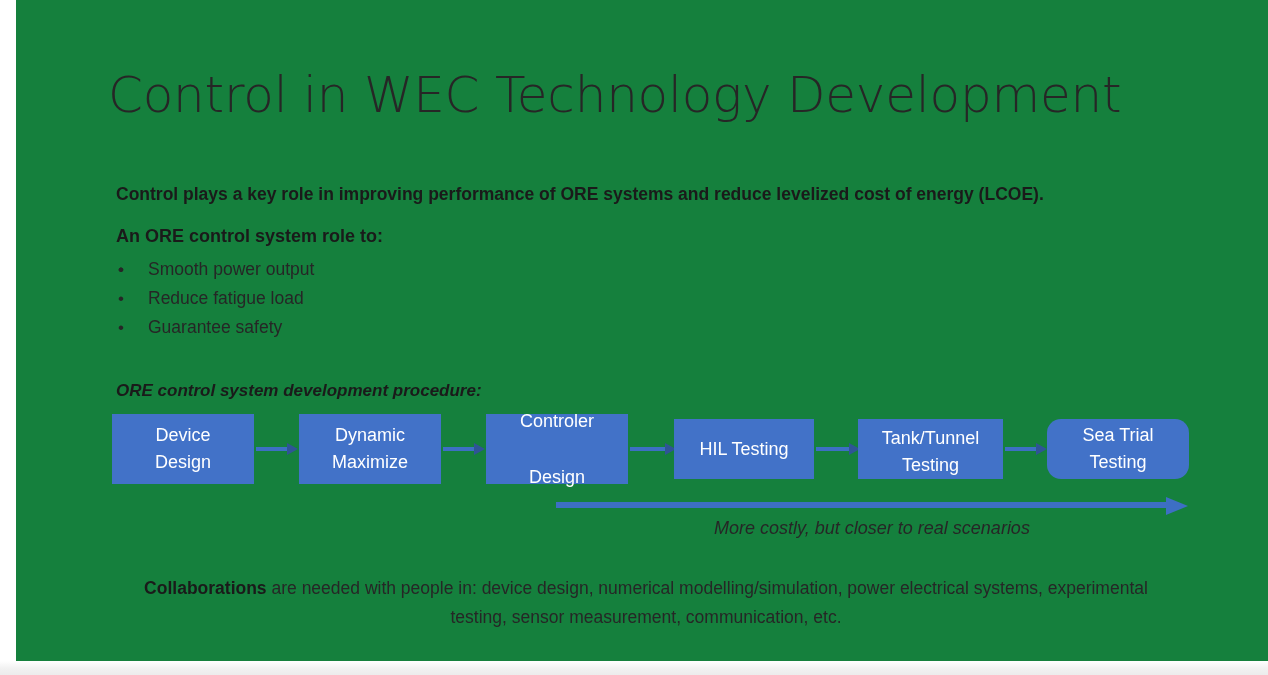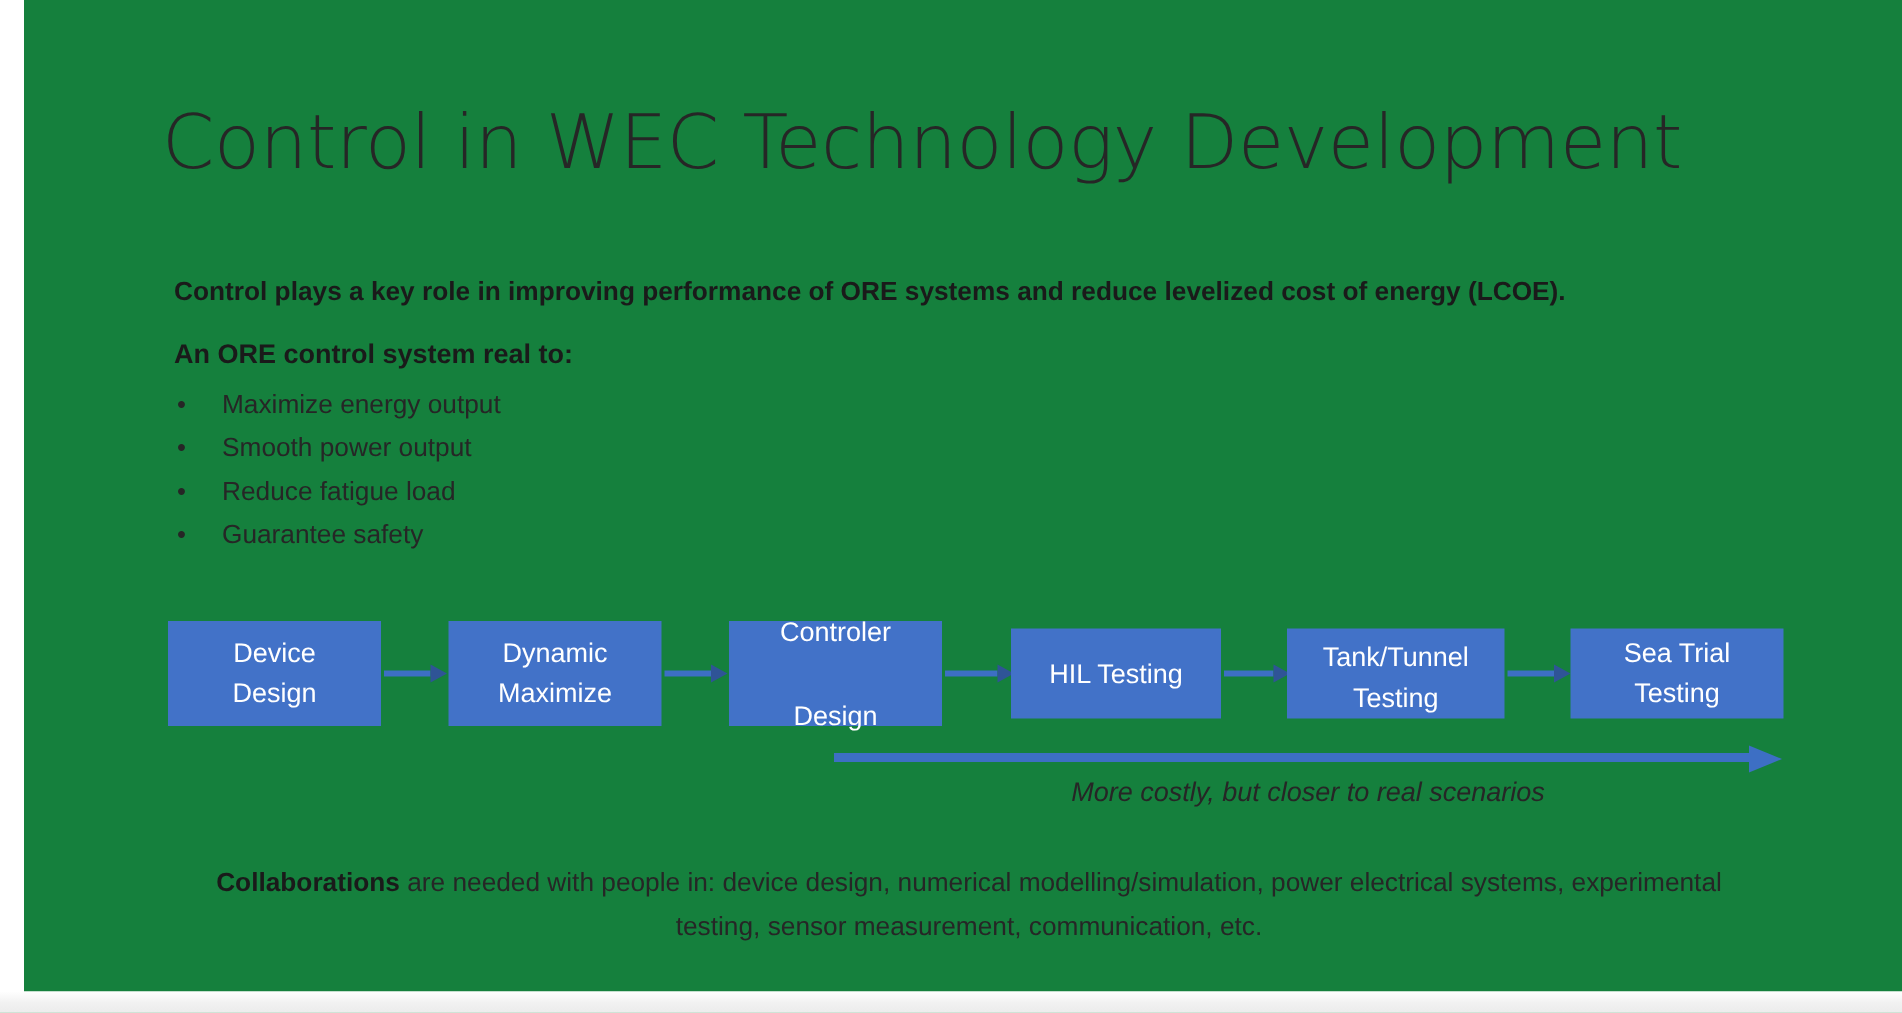--- a/index.html
+++ b/index.html
@@ -201,41 +201,41 @@
 </style>
 </head>
 <body>
 
 <div class="slide">
 
   <div class="title">Control in WEC Technology Development</div>
 
   <div class="lead">Control plays a key role in improving performance of ORE systems and reduce levelized cost of energy (LCOE).</div>
 
-  <div class="aims-heading">An ORE control system real to:</div>
+  <div class="aims-heading">An ORE control system role to:</div>
 
   <ul class="bullets">
     <li>
       <span class="dot">•</span>
-      <span>Maximize energy output</span>
     </li>
     <li>
       <span class="dot">•</span>
       <span>Smooth power output</span>
     </li>
     <li>
       <span class="dot">•</span>
       <span>Reduce fatigue load</span>
     </li>
     <li>
       <span class="dot">•</span>
       <span>Guarantee safety</span>
     </li>
   </ul>
 
+  <div class="procedure-heading">ORE control system development procedure:</div>
 
   <div class="flow">
 
     <div class="flow-box" style="left:96px;  top:414px; width:142px; height:70px;">
       <span>Device</span>
       <span>Design</span>
     </div>
 
     <div class="connector" style="left:240px; top:443px; width:42px;">
       <div class="shaft" style="width:31px;"></div>
@@ -274,21 +274,21 @@
     <div class="flow-box" style="left:842px; top:419px; width:145px; height:60px;justify-content:flex-end;">
       <span>Tank/Tunnel</span>
       <span>Testing</span>
     </div>
 
     <div class="connector" style="left:989px; top:443px; width:42px;">
       <div class="shaft" style="width:31px;"></div>
       <div class="head" style="left:31px;"></div>
     </div>
 
-    <div class="flow-box" style="left:1031px; top:419px; width:142px; height:60px;">
+    <div class="flow-box" style="left:1031px; top:419px; width:142px; height:60px;border-radius:14px;">
       <span>Sea Trial</span>
       <span>Testing</span>
     </div>
 
   </div>
 
   <div class="long-arrow">
     <div class="shaft"></div>
     <div class="head"></div>
   </div>

